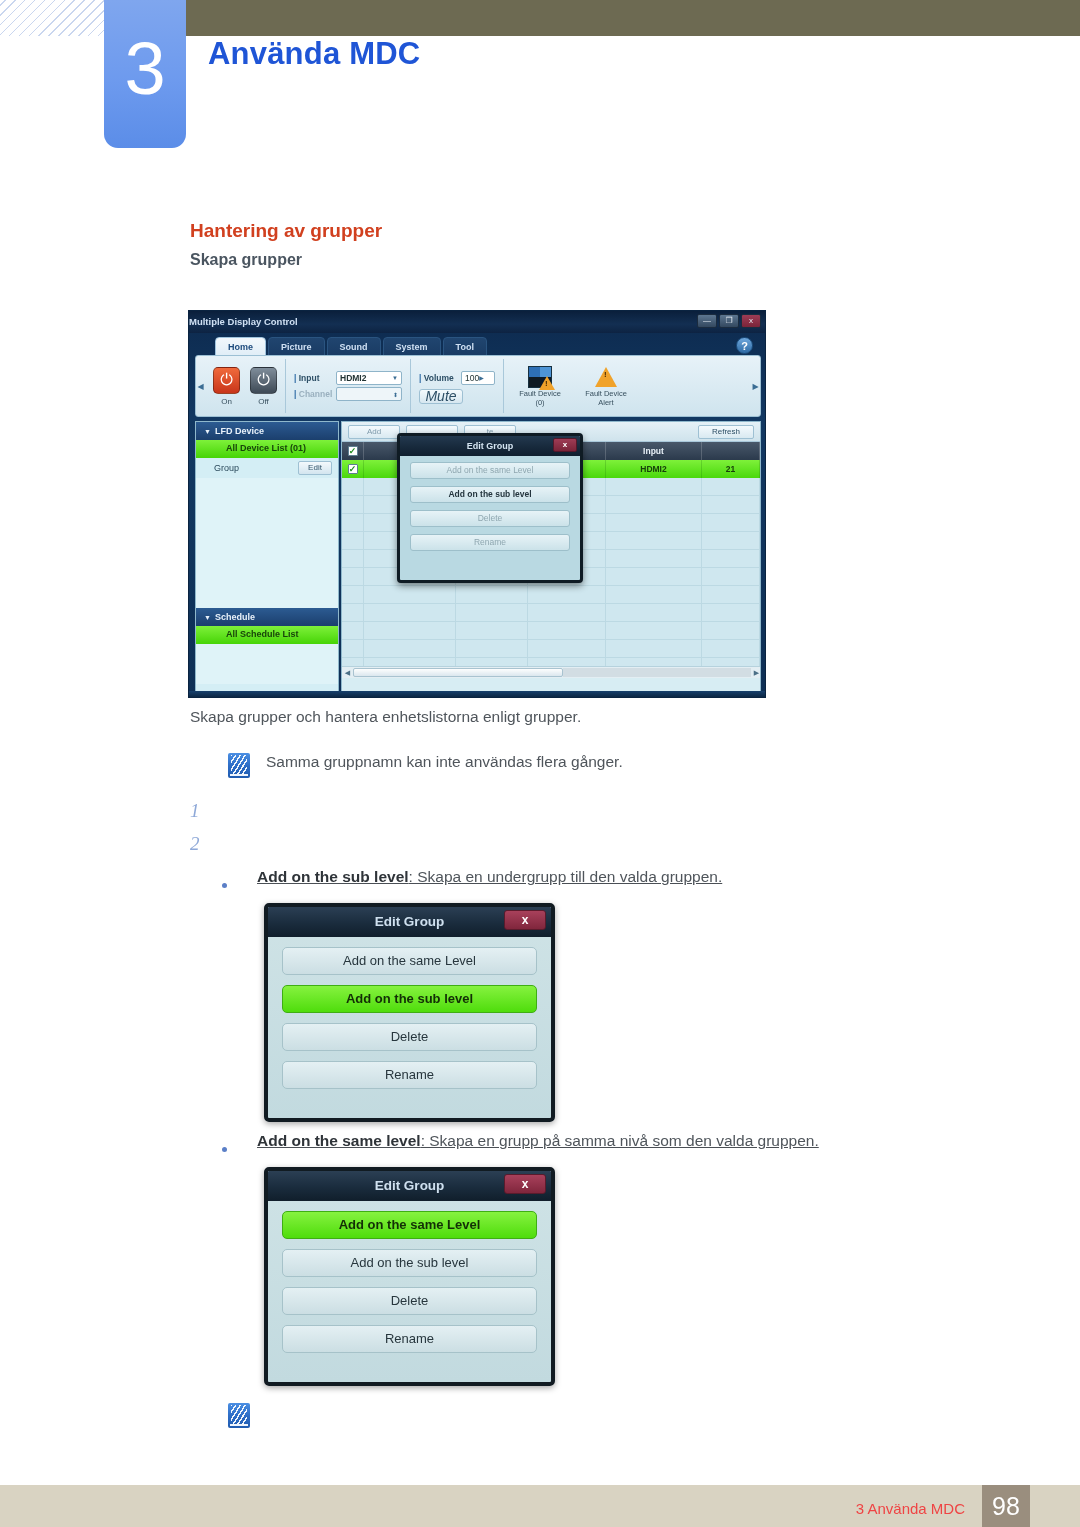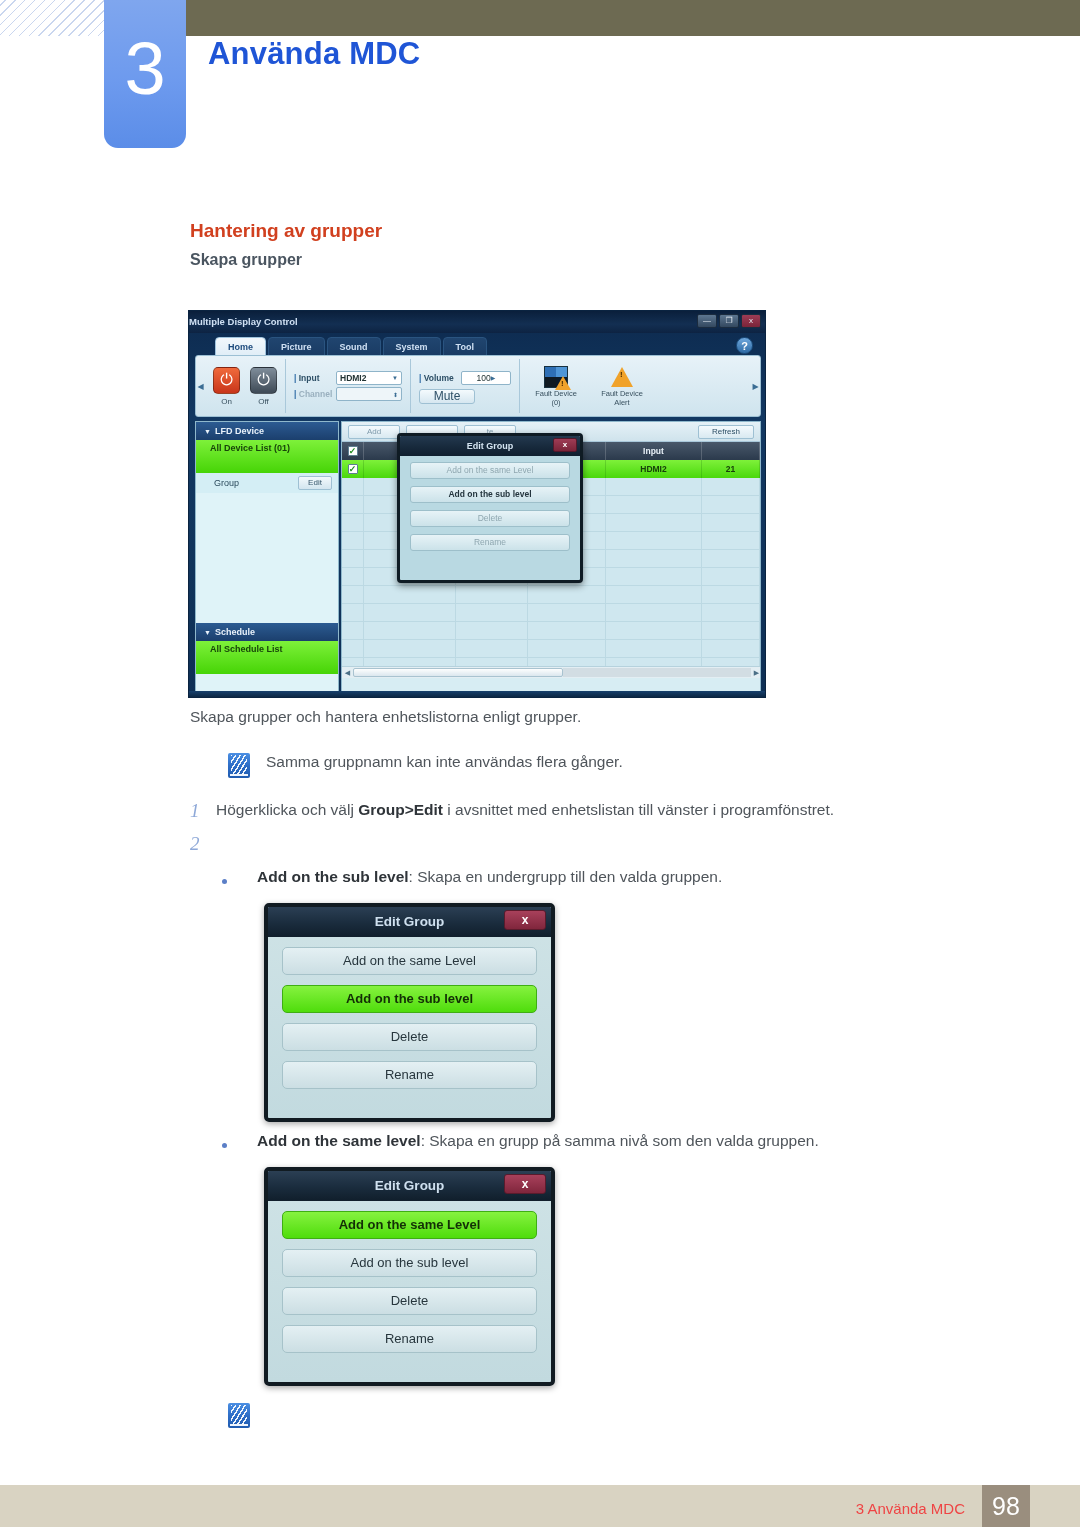--- a/index.html
+++ b/index.html
@@ -77,21 +77,21 @@
   
   .step { position:absolute; display:flex; align-items:flex-start; }
   .step-num {
     width:26px; flex:0 0 26px; font-size:19px; color:#8fa9d8; font-weight:400;
     font-family:"Liberation Serif", serif; font-style:italic; text-align:left;
   }
   .step-text { font-size:15.5px; color:#4f555b; line-height:1.35; }
   .step-text b { color:#2f3439; font-weight:700; }
 
   
-  .bul { position:absolute; display:flex; align-items:center; }
+  .bul { position:absolute; display:flex; align-items:flex-end;text-decoration:underline; }
   .bul-dot {
     width:5px; height:5px; border-radius:50%; background:#5b7fc7;
     flex:0 0 5px; margin-top:9px; margin-right:30px;
   }
   .bul-text { font-size:15.5px; color:#4f555b; line-height:1.35; }
   .bul-text b { color:#2f3439; font-weight:700; }
 
   
   .footer-bar {
     position:absolute; left:0; bottom:0; width:1080px; height:42px;
@@ -188,29 +188,29 @@
   .fld-lbl:before{ content:"| "; color:#2d6aa5; }
   .combo {
     width:66px; height:14px; background:#fff; border:1px solid #8fb4c9;
     border-radius:2px; display:flex; align-items:center;
     font-size:8.5px; color:#233; padding:0 3px; justify-content:space-between;
   }
   .combo.empty { background:#eef5f9; }
   .combo .cv { font-weight:700; }
   .caret { font-size:6px; color:#3b6d94; }
   .vol-box {
-    width:50px; height:14px; background:#fff; border:1px solid #8fb4c9;
-    border-radius:2px; display:flex; align-items:center; justify-content:center;
+    width:34px; height:14px; background:#fff; border:1px solid #8fb4c9;
+    border-radius:2px; display:flex; align-items:center; justify-content:flex-start;
     font-size:8.5px; color:#233; padding:0 3px;
   }
   .mute-btn {
-    margin-top:4px; width:56px; height:15px;
+    margin-top:4px; width:44px; height:15px;
     background:linear-gradient(180deg,#f4fafd 0%,#d6e7f0 100%);
     border:1px solid #9ec0d3; border-radius:3px;
-    font-size:12px; color:#2d4f66; text-align:center; line-height:13px;
+    font-size:14px; color:#2d4f66; text-align:center; line-height:13px;font-style:italic;
   }
   .fault-wrap { text-align:center; width:56px; }
   .fault-icons { height:26px; display:flex; align-items:center; justify-content:center; }
   .mon-grid {
     width:24px; height:22px; position:relative;
     background:
       linear-gradient(90deg,#2e6fb5 50%, #4e95d6 50%) top/100% 50% no-repeat,
       linear-gradient(90deg,#101a22 50%, #0c1a28 50%) bottom/100% 50% no-repeat;
     border:1px solid #17303f;
   }
@@ -227,21 +227,21 @@
     position:absolute; left:6px; top:110px; width:144px; height:272px;
     background:#d4eef5; border:1px solid #8fb8cc;
   }
   .panel-hdr {
     height:18px; line-height:18px; padding-left:8px;
     background:linear-gradient(180deg,#2c5b92 0%,#1b3f6d 100%);
     color:#e8f1fa; font-size:9px; font-weight:700;
   }
   .panel-hdr .tri { font-size:7px; margin-right:4px; }
   .green-row {
-    height:33px; line-height:17px; padding-left:14px;
+    height:18px; line-height:17px; padding-left:30px;
     background:linear-gradient(180deg,#7ef13a 0%,#46d406 100%);
     color:#18450a; font-size:9px; font-weight:700;
   }
   .grp-row {
     height:20px; display:flex; align-items:center; justify-content:space-between;
     padding:0 6px 0 18px; font-size:9px; color:#2b4a5c;
   }
   .edit-btn {
     width:34px; height:14px; line-height:12px; text-align:center;
     background:linear-gradient(180deg,#f3f9fc 0%,#d3e5ef 100%);
@@ -644,21 +644,20 @@
 
 <div class="body-p" style="left:190px; top:707px; width:780px;">Skapa grupper och hantera enhetslistorna enligt grupper.</div>
 
 <div class="note" style="left:228px; top:752px; width:740px;">
   <span class="note-icon"></span>
   <span class="note-text">Samma gruppnamn kan inte användas flera gånger.</span>
 </div>
 
 <div class="step" style="left:190px; top:800px; width:790px;">
   <span class="step-num">1</span>
-  <span class="step-text"><span>Högerklicka och välj </span><b>Group&gt;Edit</b><span> i avsnittet med enhetslistan till vänster i programfönstret.</span></span>
 </div>
 
 <div class="step" style="left:190px; top:833px; width:790px;">
   <span class="step-num">2</span>
 </div>
 
 <div class="bul" style="left:222px; top:867px; width:760px;">
   <span class="bul-dot"></span>
   <span class="bul-text"><b>Add on the sub level</b><span>: Skapa en undergrupp till den valda gruppen.</span></span>
 </div>

